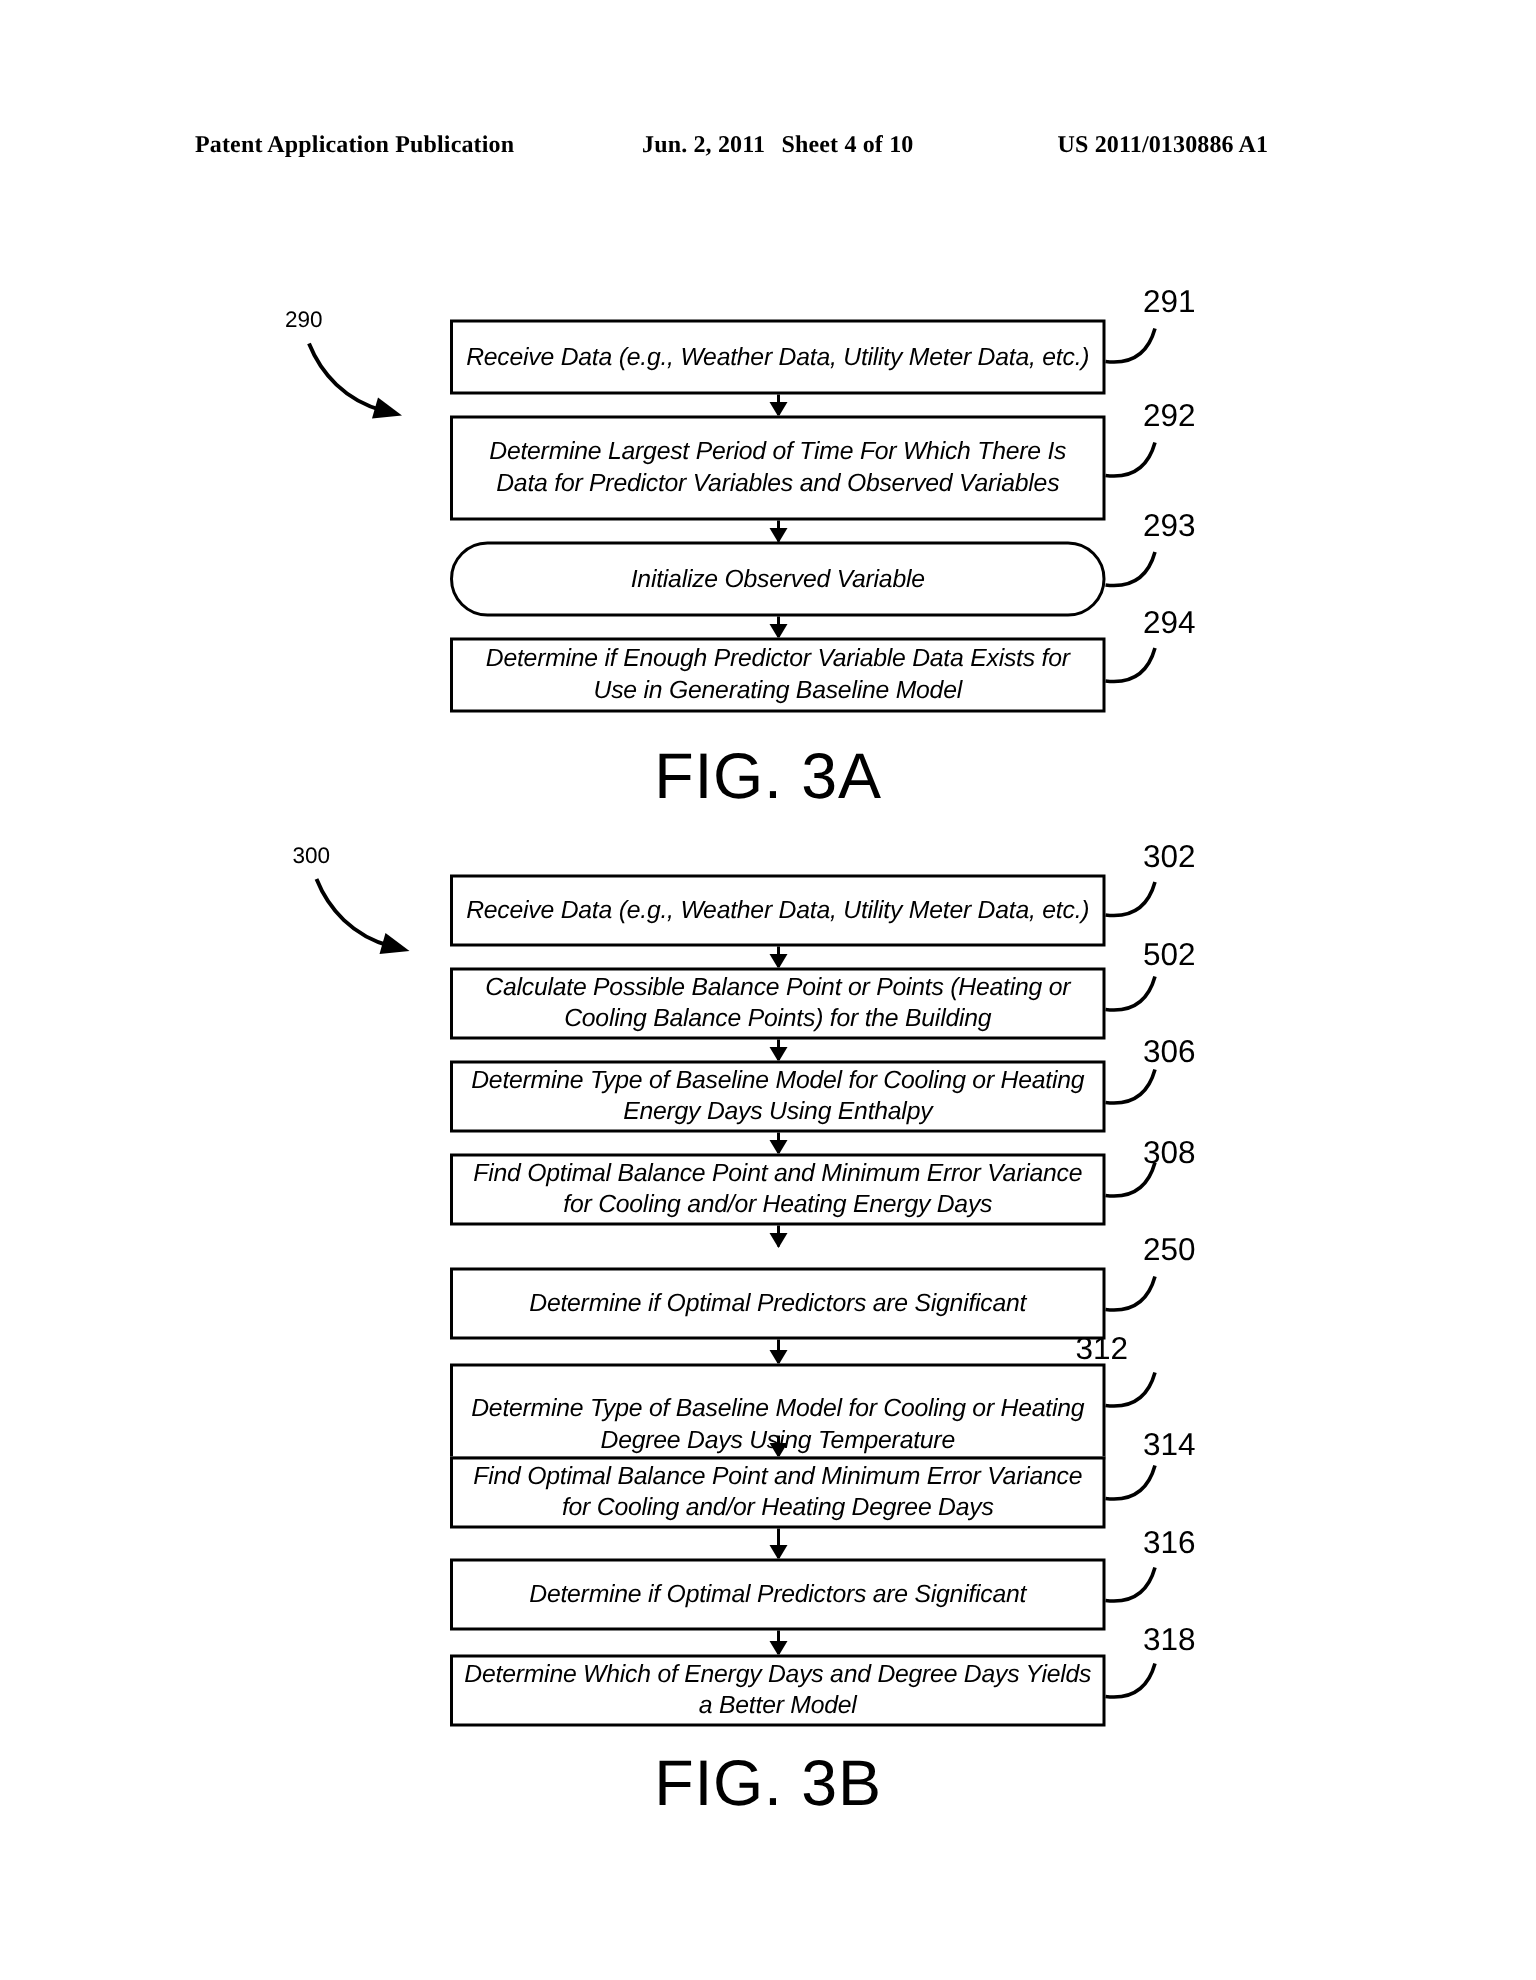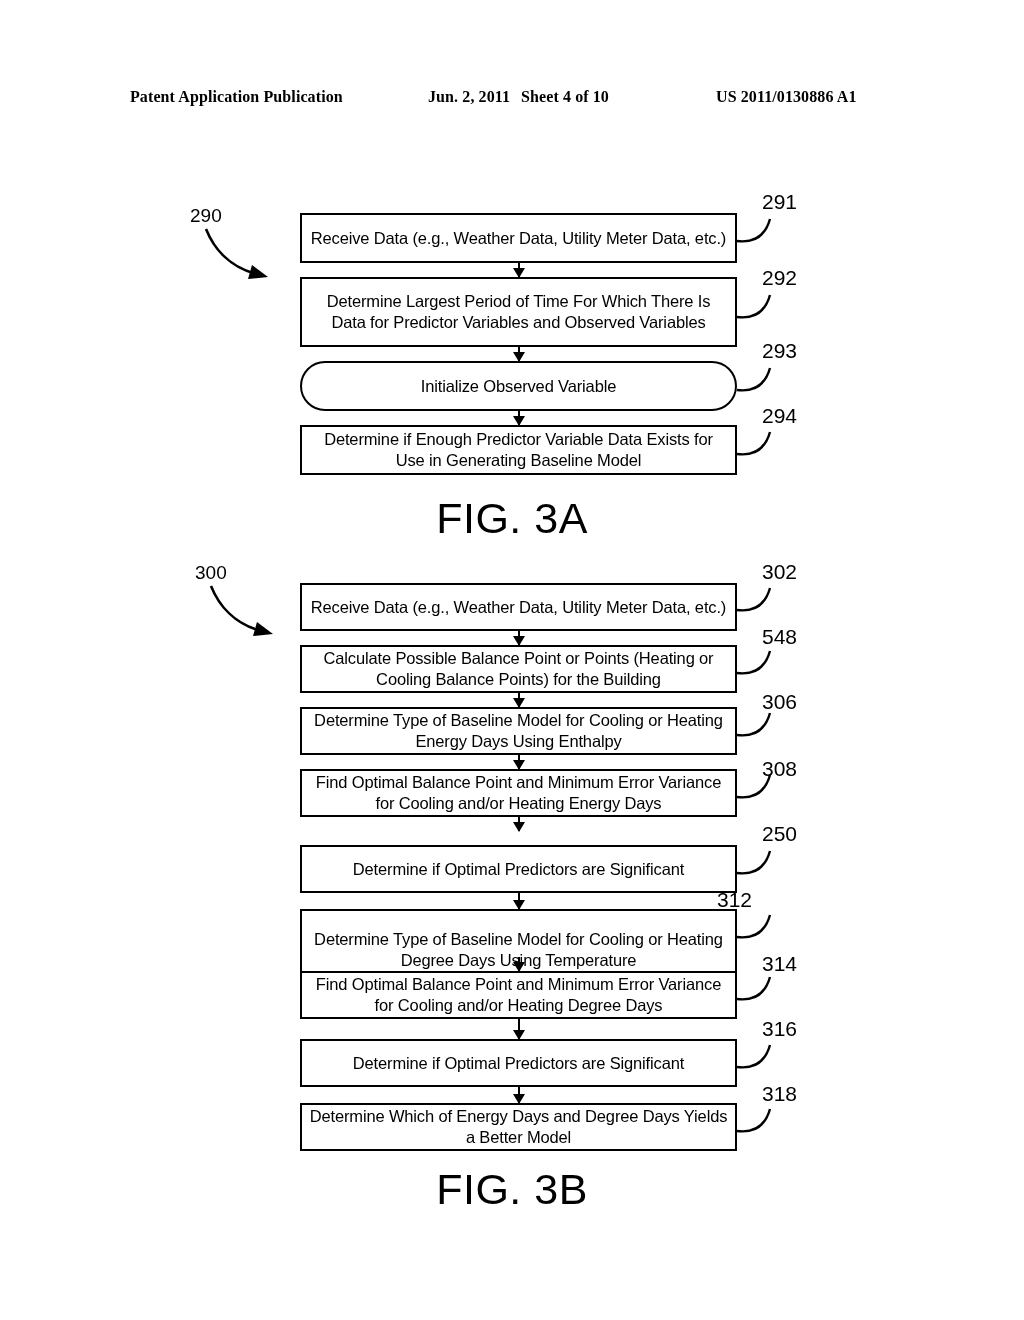--- a/index.html
+++ b/index.html
@@ -26,21 +26,21 @@
     height: 26px;
     font-family: "Liberation Serif", serif;
     font-weight: bold;
     font-size: 16px;
     letter-spacing: 0.1px;
     white-space: nowrap;
   }
   .page-header .hdr-pub   { position: absolute; left: 130px;  top: 0; }
   .page-header .hdr-date  { position: absolute; left: 428px;  top: 0; }
   .page-header .hdr-sheet { position: absolute; left: 521px;  top: 0; }
-  .page-header .hdr-num   { position: absolute; left: 705px;  top: 0; margin-left: 11px; }
+  .page-header .hdr-num   { position: absolute; left: 705px;  top: 0; }
 
   
   .figure { position: absolute; left: 0; width: 1024px; }
 
   
   .flow-box {
     position: absolute;
     left: 300px;
     width: 437px;
     box-sizing: border-box;
@@ -49,21 +49,21 @@
     display: flex;
     align-items: center;
     justify-content: center;
     text-align: center;
     font-family: "Liberation Sans", sans-serif;
     font-size: 16.5px;
     line-height: 21px;
     letter-spacing: -0.15px;
     padding: 0 6px;
   }
-  .flow-box .box-text { display: block; width: 100%; }
+  .flow-box .box-text { display: block; width: 100%; font-style: italic; }
 
   
   .connector {
     position: absolute;
     left: 518px;
     width: 2px;
     background: #000000;
   }
   .connector::after {
     content: "";
@@ -89,21 +89,21 @@
     position: absolute;
     pointer-events: none;
   }
   .lead-line svg { display: block; overflow: visible; }
 
   
   .entry-group { position: absolute; }
   .entry-group .entry-label {
     position: absolute;
     font-family: "Liberation Sans", sans-serif;
-    font-size: 19px;
+    font-size: 15px;
     white-space: nowrap;
   }
   .entry-group .entry-arrow { position: absolute; }
   .entry-group .entry-arrow svg { display: block; overflow: visible; }
 
   
   .fig-caption {
     position: absolute;
     width: 1024px;
     text-align: center;
@@ -208,21 +208,21 @@
   <div class="connector" style="top:631px; height:14px;"></div>
 
   <div class="flow-box" style="top:645px; height:48px;">
     <span class="box-text">Calculate Possible Balance Point or Points (Heating or Cooling Balance Points) for the Building</span>
   </div>
   <div class="lead-line" style="left:737px; top:651px;">
     <svg width="46" height="34" viewBox="0 0 46 34">
       <path d="M0,22 C16,24 28,18 33,0" fill="none" stroke="#000" stroke-width="2.4"></path>
     </svg>
   </div>
-  <span class="ref-num" style="left:762px; top:625px;">548</span>
+  <span class="ref-num" style="left:762px; top:625px;">502</span>
 
   <div class="connector" style="top:693px; height:14px;"></div>
 
   <div class="flow-box" style="top:707px; height:48px;">
     <span class="box-text">Determine Type of Baseline Model for Cooling or Heating Energy Days Using Enthalpy</span>
   </div>
   <div class="lead-line" style="left:737px; top:713px;">
     <svg width="46" height="34" viewBox="0 0 46 34">
       <path d="M0,22 C16,24 28,18 33,0" fill="none" stroke="#000" stroke-width="2.4"></path>
     </svg>

